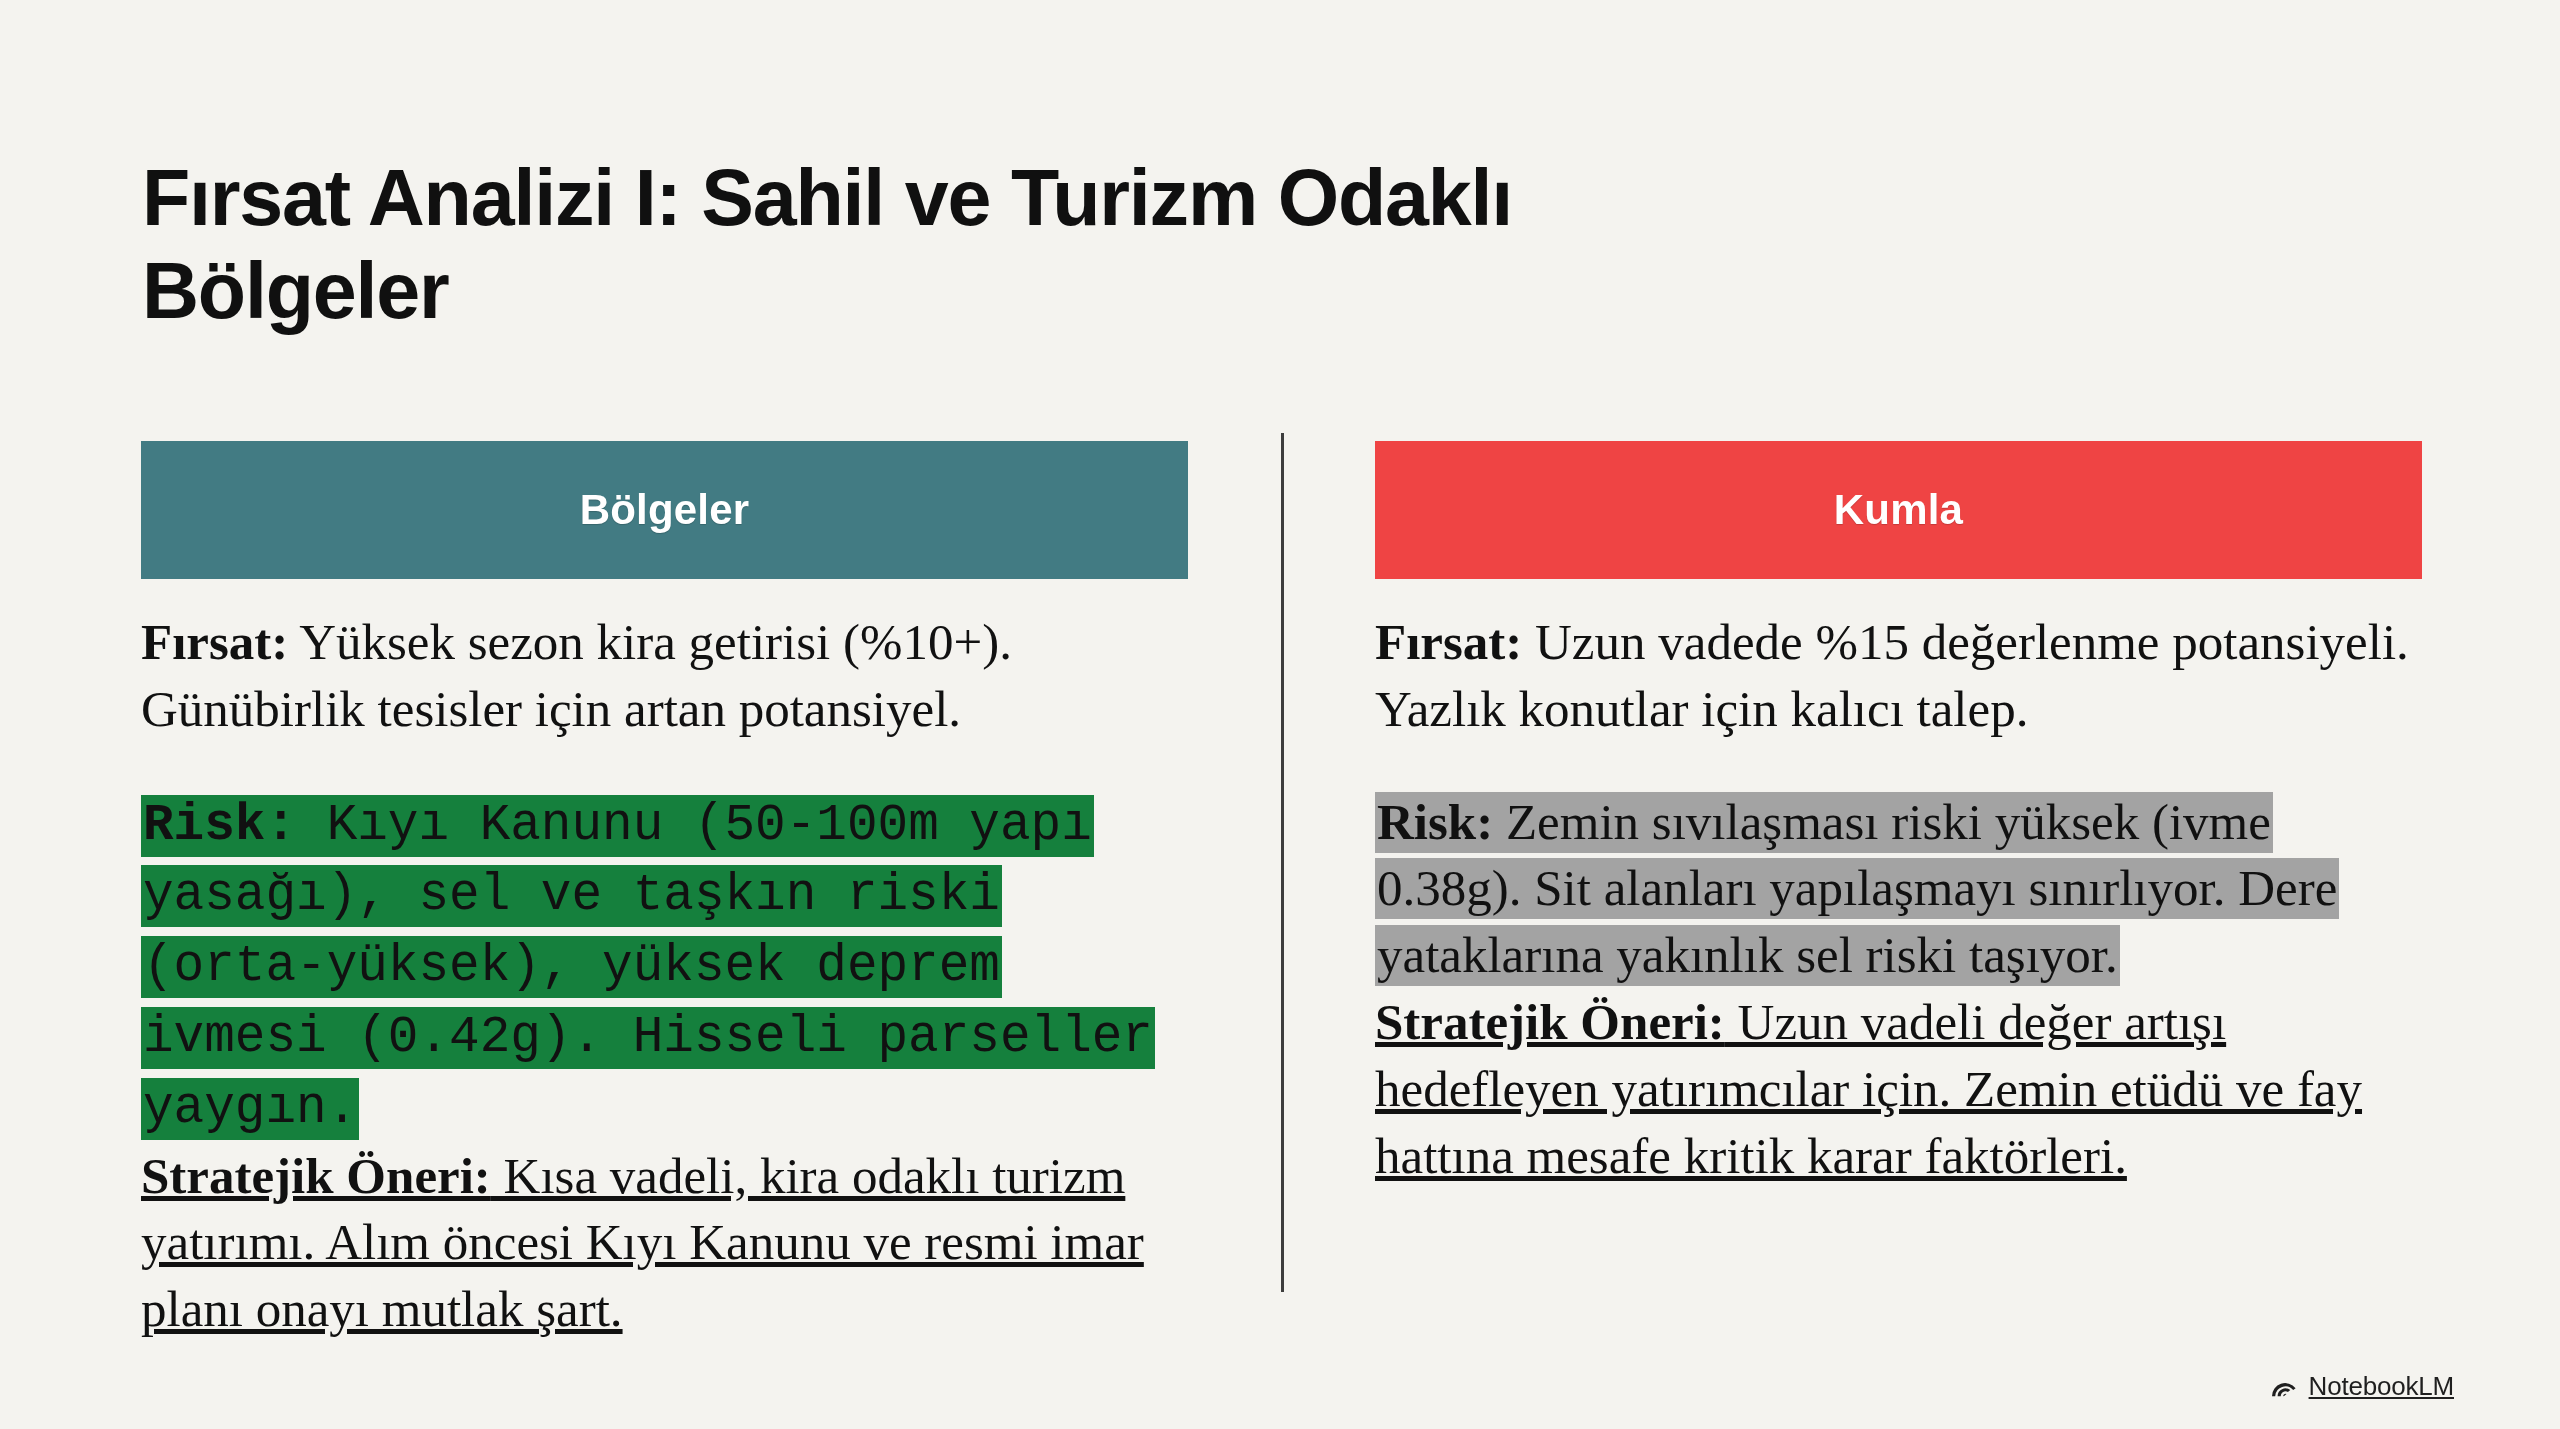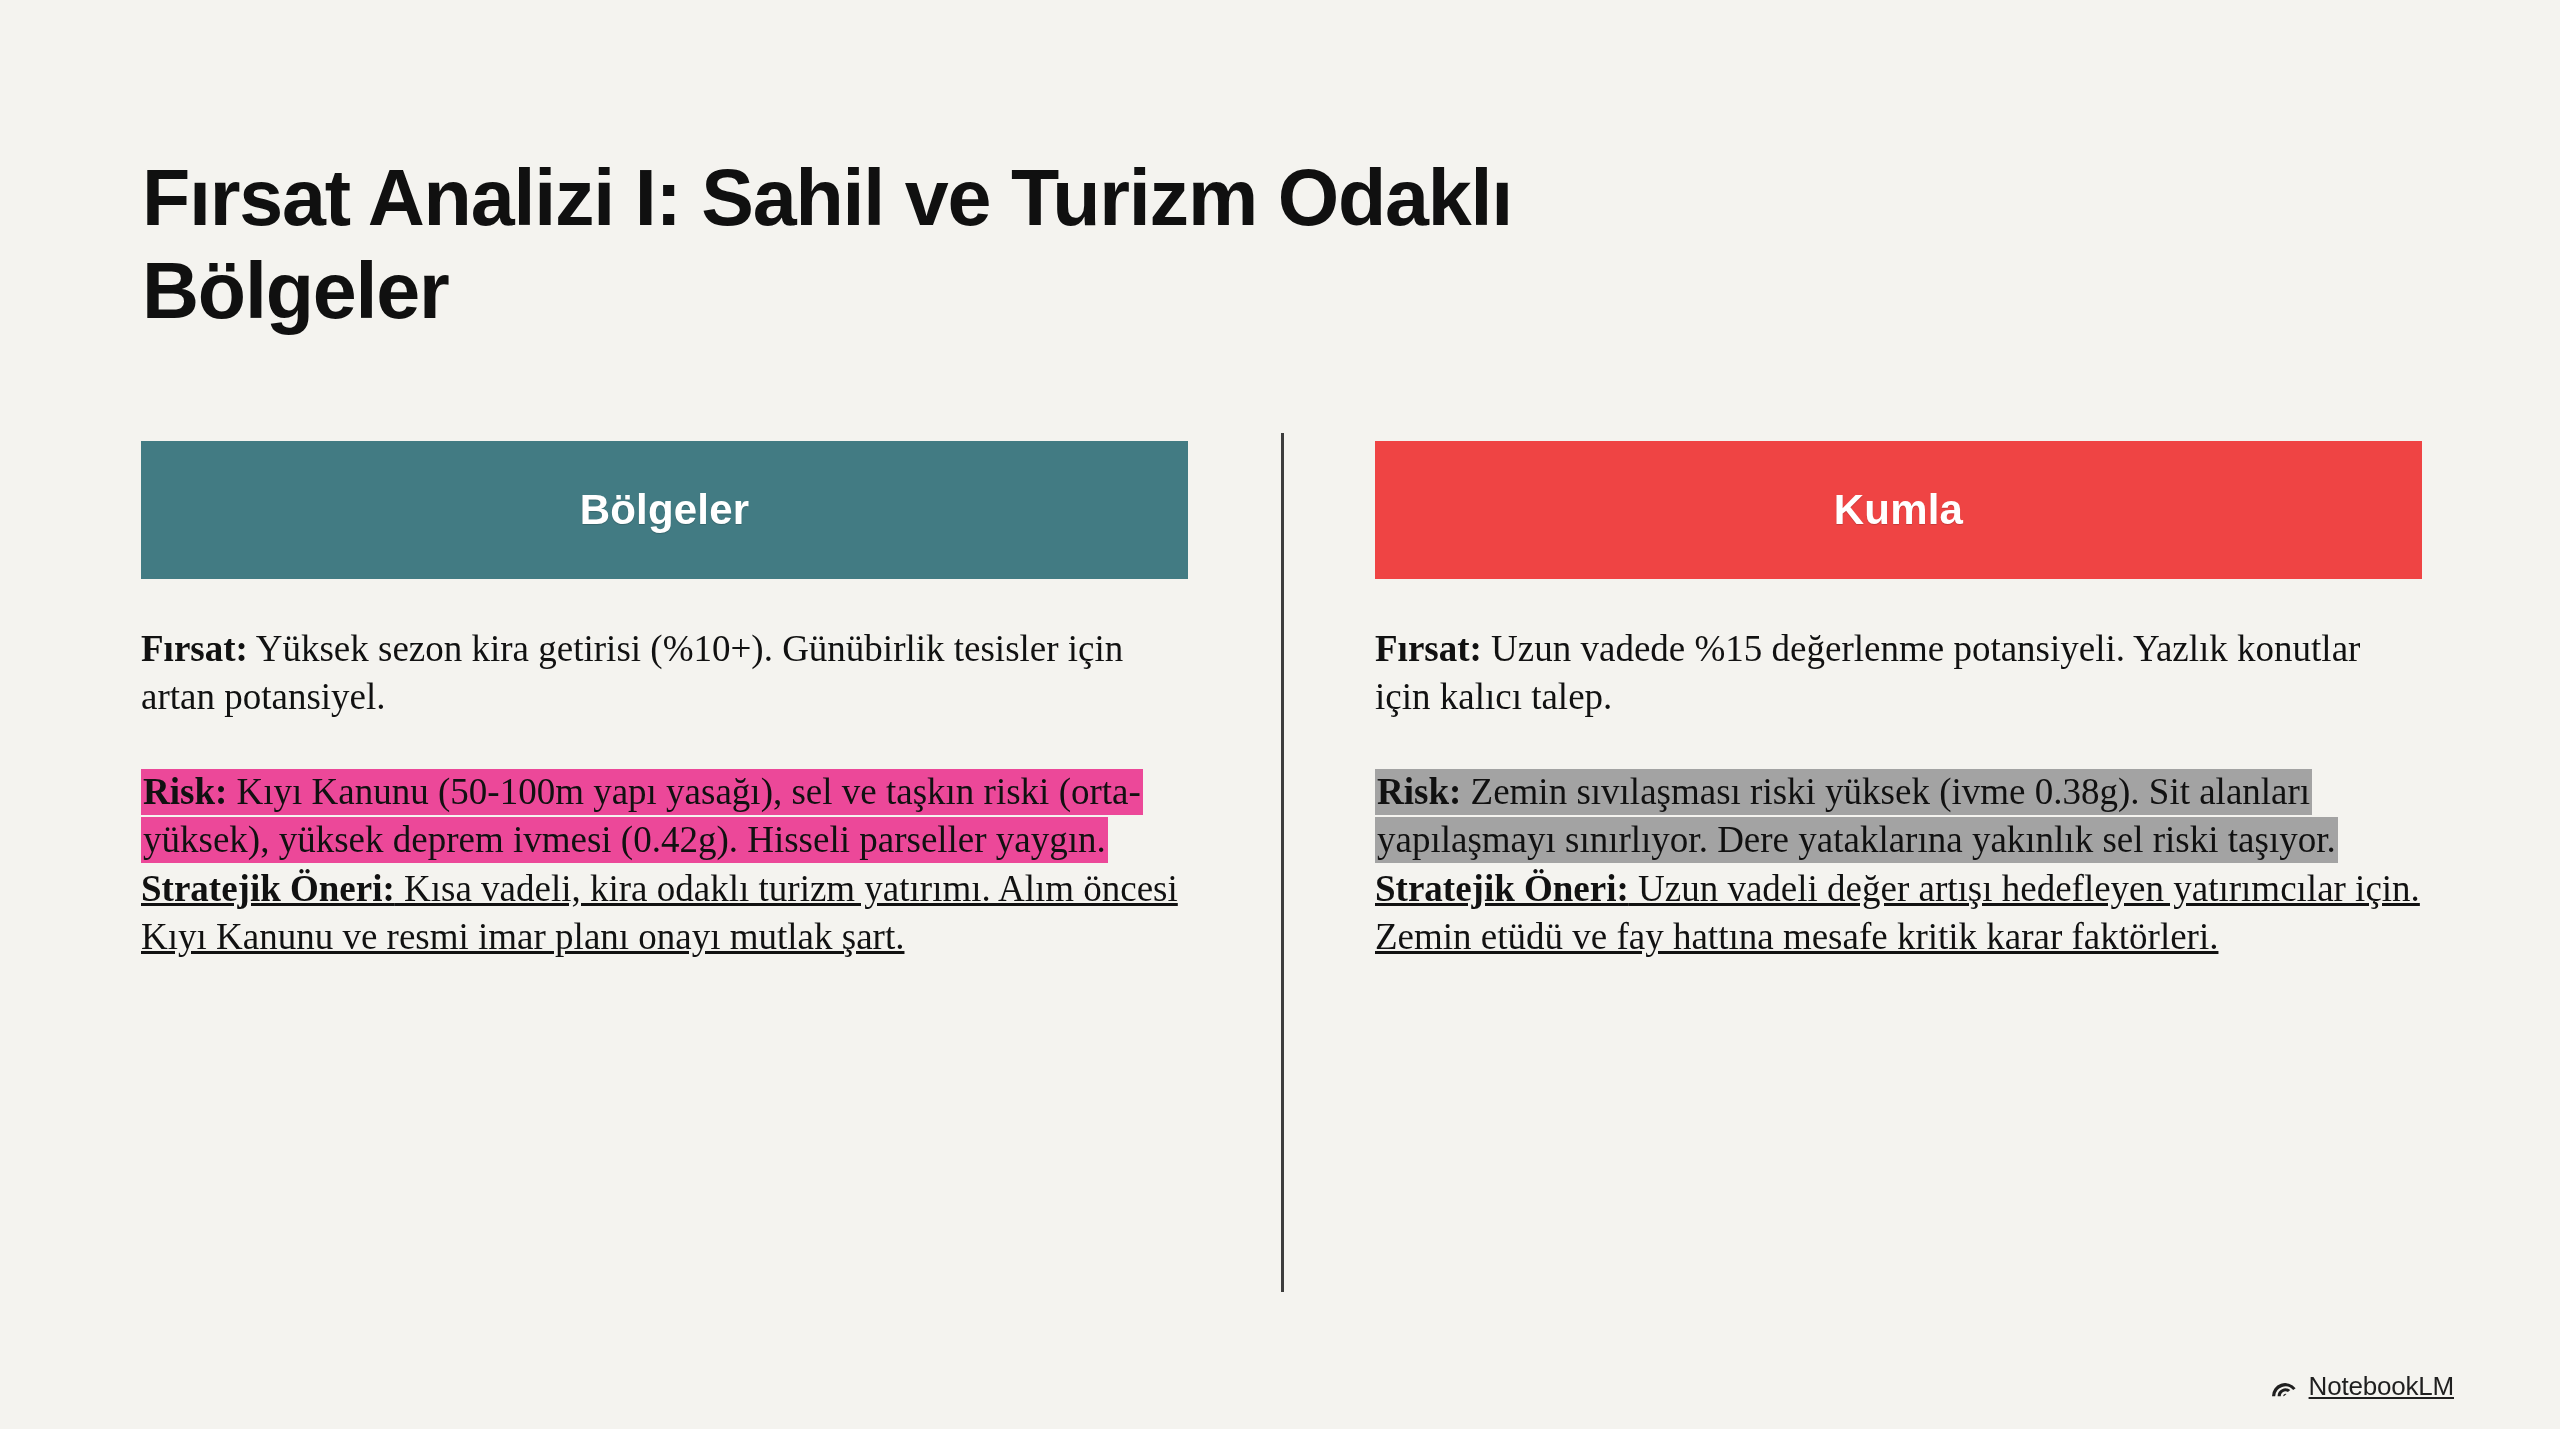--- a/index.html
+++ b/index.html
@@ -62,23 +62,23 @@
     justify-content: center;
     color: #ffffff;
     font-family: "Liberation Sans", sans-serif;
     font-weight: 700;
     font-size: 42px;
     letter-spacing: 0.2px;
     text-shadow: 0 1px 1px rgba(0,0,0,0.18);
   }
 
   .col-body {
-    margin-top: 46px;
+    margin-top: 30px;
     font-family: "Liberation Serif", serif;
-    font-size: 37px;
+    font-size: 51px;
     line-height: 1.31;
     color: #111111;
   }
 
   .para {
     margin: 0 0 46px 0;
   }
   .para:last-child { margin-bottom: 0; text-decoration: underline; }
 
   .para .lead {
@@ -141,21 +141,21 @@
   <div class="columns">
 
     <div class="column left">
       <div class="col-header" id="hdr-left" style="background: rgb(66, 123, 131);">
         <span>Bölgeler</span>
       </div>
       <div class="col-body">
 
         <p class="para"><span class="lead">Fırsat:</span><span> Yüksek sezon kira getirisi (%10+). Günübirlik tesisler için artan potansiyel.</span></p>
 
-        <p class="para highlight"><span class="hl-wrap" style="background: #ec4899;"><span class="lead">Risk:</span><span> Kıyı Kanunu (50-100m yapı yasağı), sel ve taşkın riski (orta-yüksek), yüksek deprem ivmesi (0.42g). Hisseli parseller yaygın.</span></span></p>
+        <p class="para highlight"><span class="hl-wrap" style="background: #15803d; font-family: Liberation Mono, monospace;"><span class="lead">Risk:</span><span> Kıyı Kanunu (50-100m yapı yasağı), sel ve taşkın riski (orta-yüksek), yüksek deprem ivmesi (0.42g). Hisseli parseller yaygın.</span></span></p>
 
         <p class="para"><span class="lead">Stratejik Öneri:</span><span> Kısa vadeli, kira odaklı turizm yatırımı. Alım öncesi Kıyı Kanunu ve resmi imar planı onayı mutlak şart.</span></p>
 
       </div>
     </div>
 
     <div class="column right">
       <div class="col-header" id="hdr-right" style="background: #ef4444;">
         <span>Kumla</span>
       </div>

